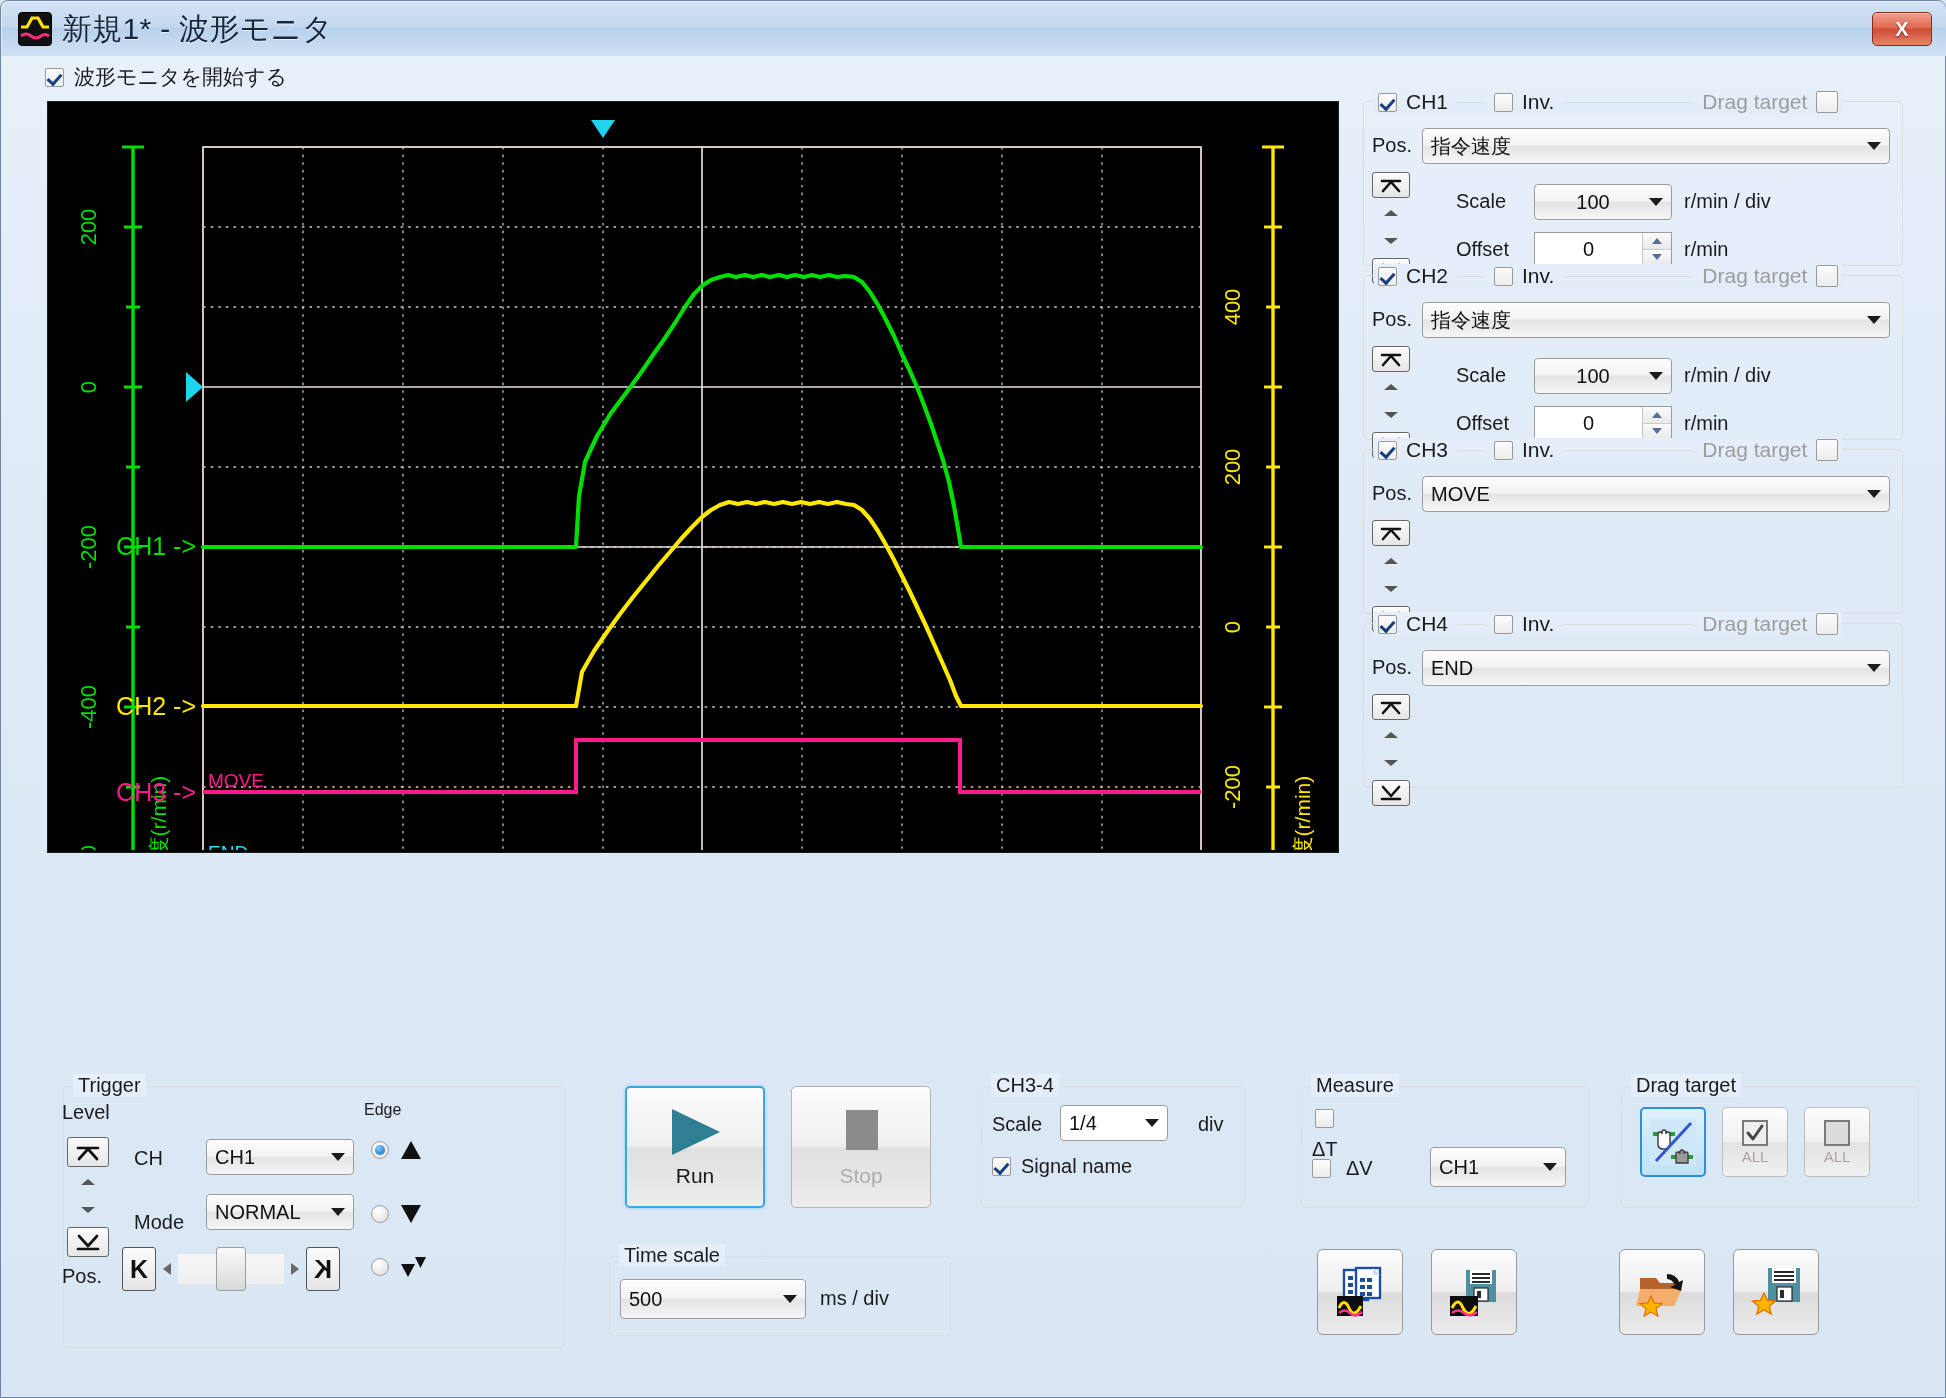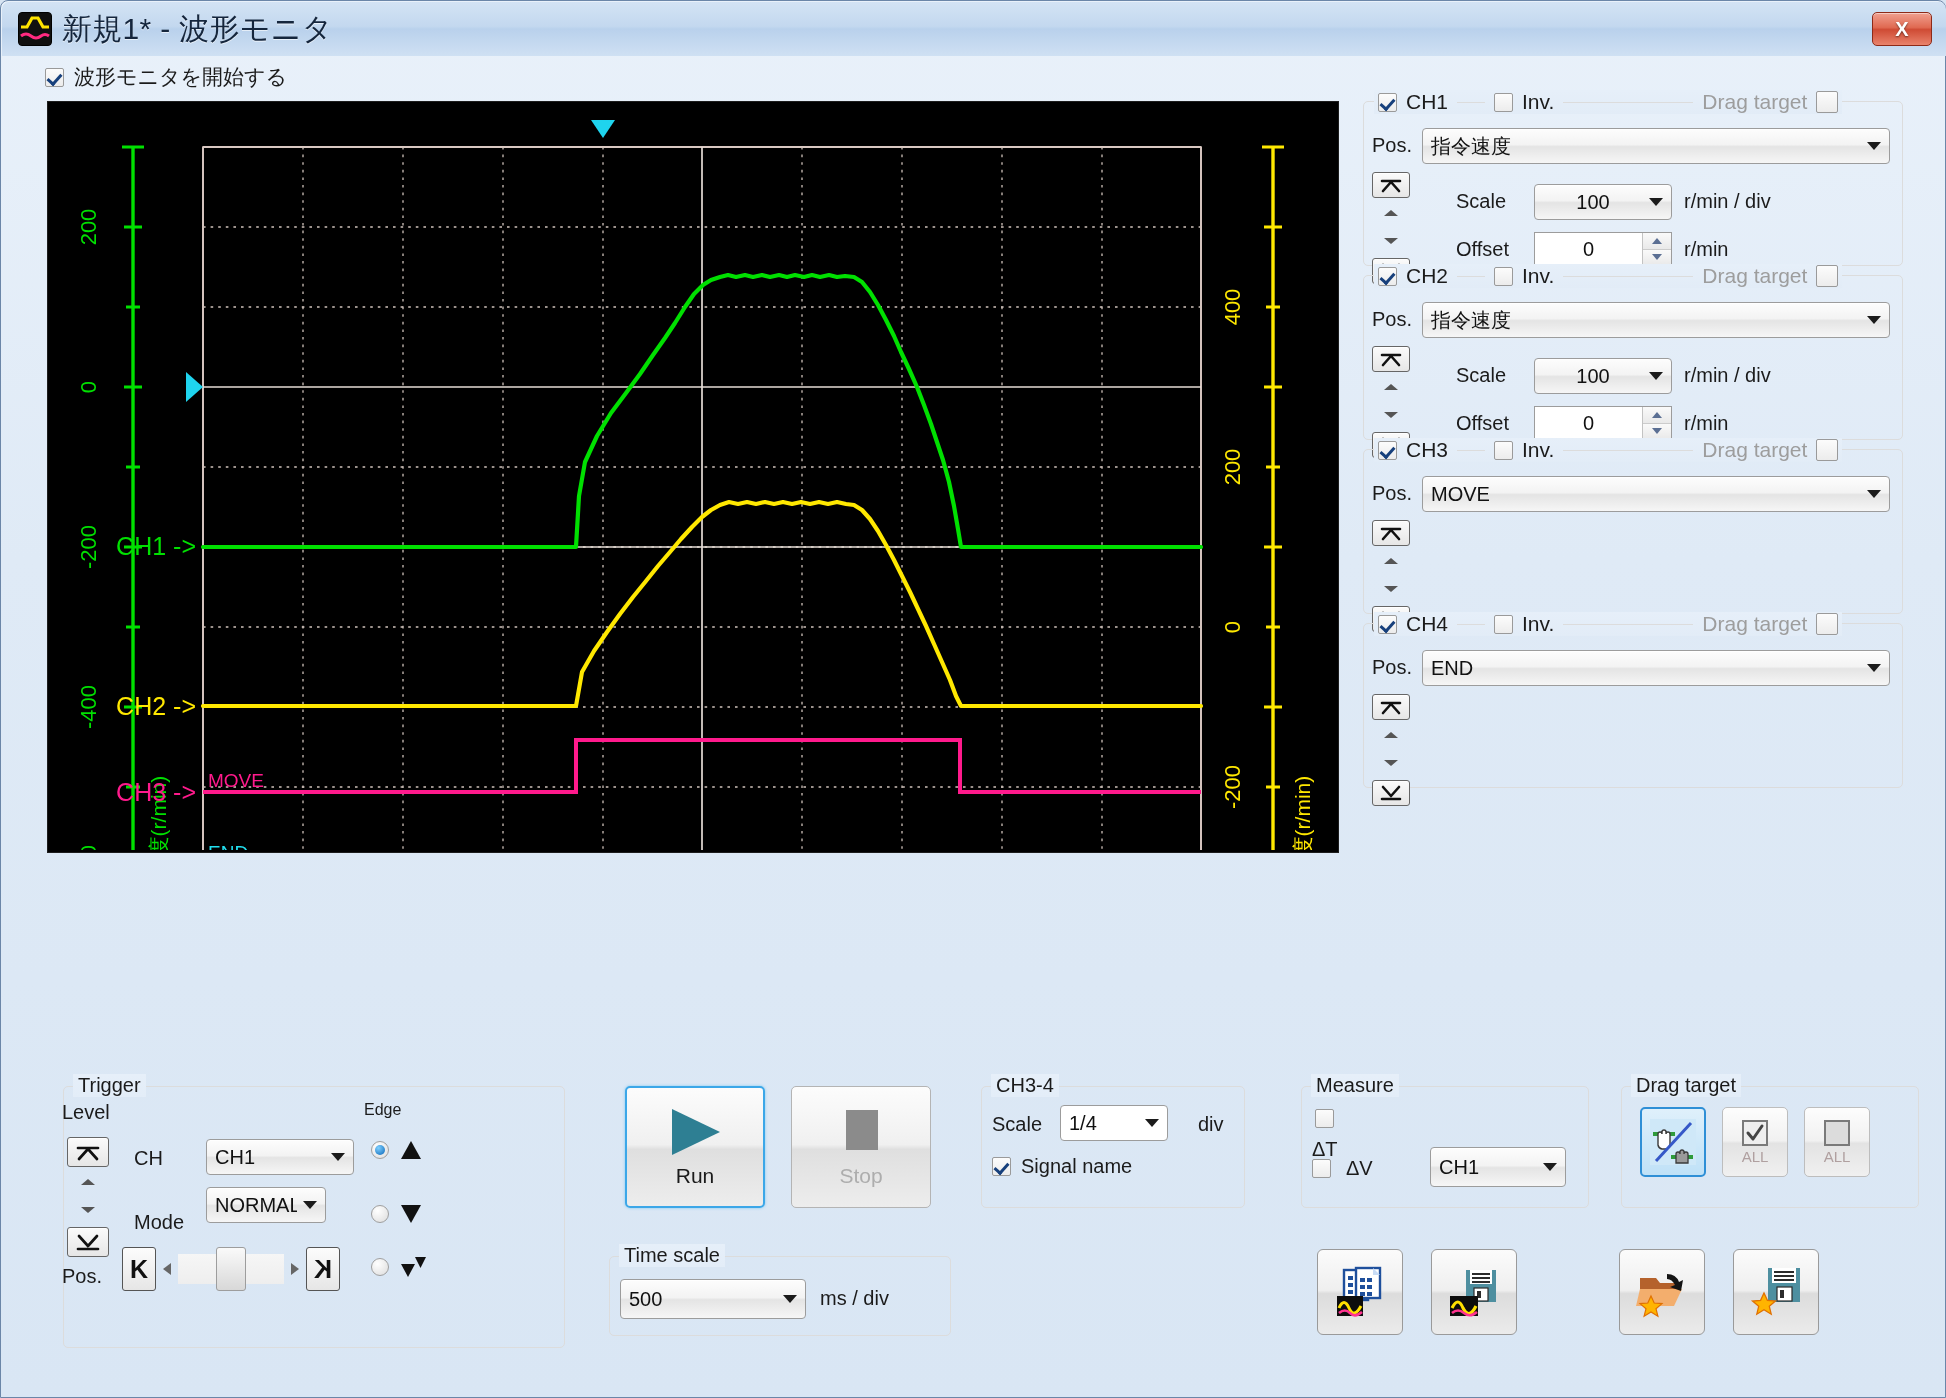--- a/index.html
+++ b/index.html
@@ -555,21 +555,21 @@
         </svg>
     </div>
 
     <div style="position:absolute;left:70px;top:60px;font-size:20px;color:#1b1b1b;">CH</div>
     <div class="combo" style="position:absolute;left:142px;top:52px;width:148px;">
       <span class="cv">CH1</span>
       <span class="caret"></span>
     </div>
 
     <div style="position:absolute;left:70px;top:124px;font-size:20px;color:#1b1b1b;">Mode</div>
-    <div class="combo" style="position:absolute;left:142px;top:100px;width:120px;">
+    <div class="combo" style="position:absolute;left:142px;top:107px;width:148px;">
       <span class="cv">NORMAL</span>
       <span class="caret"></span>
     </div>
 
     <div style="position:absolute;left:307px;top:52px;display:flex;align-items:center;gap:10px;">
       <div class="radio on"></div>
       <svg width="24" height="22" viewBox="0 0 24 22">
           <path d="M12 2 L22 20 L2 20 Z" fill="#111"></path>
         </svg>
     </div>

